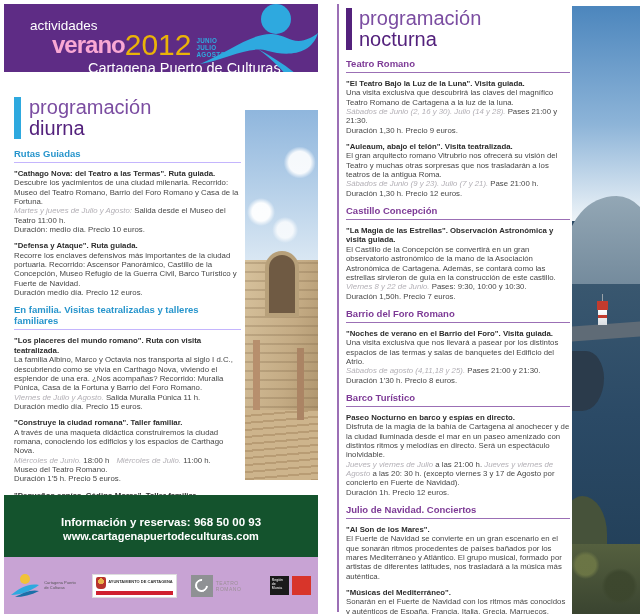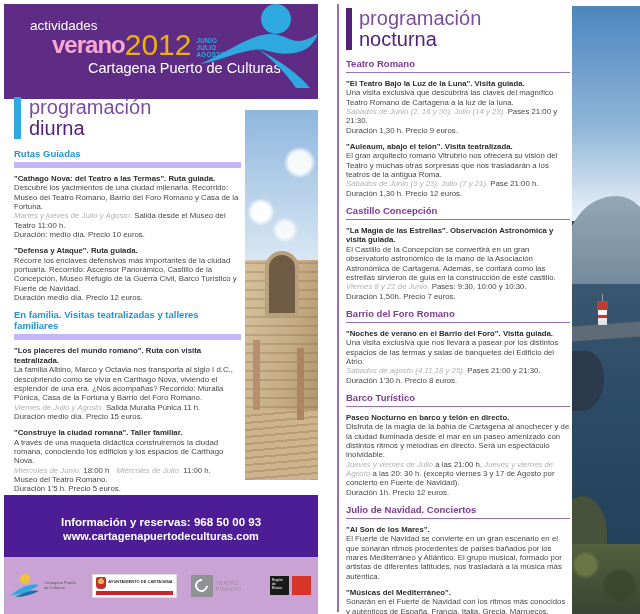--- a/index.html
+++ b/index.html
@@ -1,20 +1,20 @@
 <!DOCTYPE html>
 <html><head>
 <meta charset="utf-8">
 <style>
   * { margin:0; padding:0; box-sizing:border-box; }
   body { font-family:"Liberation Sans", sans-serif; background:#fff; }
   .page { position:relative; width:640px; height:614px; background:#fff; overflow:hidden; }
 
   
-  .hdr { position:absolute; left:4px; top:4px; width:314px; height:95px; background:#5e2c85; overflow:hidden; }
+  .hdr { position:absolute; left:4px; top:4px; width:314px; height:68px; background:#5e2c85; overflow:hidden; }
   .h-act { margin:14px 0 0 26px; font-size:13.5px; color:#fff; }
   .h-brandline { display:flex; align-items:flex-start; margin-left:48px; margin-top:-3px; }
   .h-verano { font-weight:bold; font-size:24px; color:#f9a8d4; letter-spacing:-1px; line-height:30px; }
   .h-year { font-size:30px; color:#eab308; letter-spacing:0; line-height:30px; }
   .h-months { display:flex; flex-direction:column; margin-left:5px; margin-top:7px; }
   .h-months span { color:#2ea9df; font-weight:bold; font-size:6.3px; line-height:7px; letter-spacing:.3px; }
   .h-sub { margin-left:84px; margin-top:0; font-size:14.5px; color:#fff; }
   .brand-mark { position:absolute; right:0; top:0; }
 
   
@@ -24,21 +24,21 @@
   .mut { color:#b3b0b6; font-style:italic; }
   .gap { margin-left:7px; }
   .item { margin-bottom:7px; }
 
   
   .col-d { position:absolute; left:14px; top:97px; width:227px; }
   .ph { border-left:7px solid #2ea9df; padding-left:8px; margin-bottom:9px; }
   .ph .l1 { font-size:20px; line-height:21px; color:#7b4da1; }
   .ph .l2 { font-size:20px; line-height:21px; font-weight:normal; color:#53217c; }
   .ph-n { border-left:6px solid #53217c; padding-left:7px; margin:4px 0 8px; }
-  .sec-d { font-size:9.5px; font-weight:bold; color:#2795cc; border-bottom:6px solid #c4b5fd; padding-bottom:3px; margin:5px 0 6px; }
+  .sec-d { font-size:9.5px; font-weight:bold; color:#2795cc; border-bottom:1px solid #c4b5fd; padding-bottom:3px; margin:5px 0 6px; }
   .sec-n { font-size:9.5px; font-weight:bold; color:#7d3a96; border-bottom:1.5px solid #9b6fb5; padding-bottom:3px; margin:6px 0 6px; }
 
   
   .col-n { position:absolute; left:337px; top:4px; width:233px; height:608px; border-left:2px solid #9b6fb5; padding-left:7px; }
 
   
   .photo-left { position:absolute; left:245px; top:110px; width:73px; height:370px; overflow:hidden; }
   .pl-sky { position:absolute; left:0; top:0; width:100%; height:150px;
     background:
       radial-gradient(circle at 22% 68%, rgba(255,255,255,.95) 0 9px, rgba(255,255,255,0) 14px),
@@ -68,21 +68,21 @@
   .pr-band { position:absolute; left:26px; top:309px; width:9px; height:3px; background:#c23b2e; }
   .pr-rocks { position:absolute; left:-8px; top:345px; width:40px; height:60px; background:#2b3b4b; border-radius:0 50% 60% 0; }
   .pr-coast { position:absolute; left:0; top:538px; width:100%; height:70px;
     background:
       radial-gradient(circle at 20% 30%, rgba(110,120,70,.9) 0 10px, rgba(0,0,0,0) 14px),
       radial-gradient(circle at 70% 60%, rgba(60,70,45,.9) 0 14px, rgba(0,0,0,0) 18px),
       linear-gradient(#55603f, #3a4430); }
   .pr-coast2 { position:absolute; left:-10px; top:490px; width:45px; height:70px; background:#46523a; border-radius:50% 60% 0 0; }
 
   
-  .band { position:absolute; left:4px; top:495px; width:314px; height:62px; background:#4c1d95; color:#fff; text-align:center; }
+  .band { position:absolute; left:4px; top:495px; width:314px; height:62px; background:#14532d; color:#fff; text-align:center; }
   .band .b1 { margin-top:21px; font-size:11.5px; font-weight:bold; }
   .band .b2 { margin-top:2px; font-size:11px; font-weight:bold; }
   .band2 { position:absolute; left:4px; top:557px; width:314px; height:57px; background:#c8a3d4;
     display:flex; align-items:center; justify-content:center; gap:14px; }
   .logo { display:flex; align-items:center; gap:3px; }
   .logo-txt { font-size:4px; line-height:4.5px; color:#555; width:34px; }
   .lg-ayto { background:#fff; border:1px solid #ddd; padding:2px 3px; display:flex; align-items:center; gap:2px; flex-direction:column; }
   .lg-ayto .crest { width:10px; height:12px; background:radial-gradient(circle at 50% 35%, #e8b54a 0 3px, #b8332c 3px); border-radius:2px 2px 4px 4px; }
   .lg-ayto .t { font-size:4px; font-weight:bold; color:#333; text-align:center; line-height:4.5px; }
   .lg-ayto .bar { width:100%; height:4px; background:#cf2030; }
@@ -240,21 +240,21 @@
     <div class="item">
       <p class="it"><span>"Noches de verano en el Barrio del Foro".</span> <span class="ty">Visita guiada.</span></p>
       <p class="tx">Una visita exclusiva que nos llevará a pasear por los distintos espacios de las termas y salas de banquetes del Edificio del Atrio.</p>
       <p class="tx"><span class="mut">Sábados de agosto (4,11,18 y 25).</span> <span>Pases 21:00 y 21:30.</span></p>
       <p class="tx">Duración 1'30 h. Precio 8 euros.</p>
     </div>
 
     <div class="sec-n">Barco Turístico</div>
 
     <div class="item">
-      <p class="it">Paseo Nocturno en barco y telón en directo.</p>
+      <p class="it">Paseo Nocturno en barco y espías en directo.</p>
       <p class="tx">Disfruta de la magia de la bahía de Cartagena al anochecer y de la ciudad iluminada desde el mar en un paseo amenizado con distintos ritmos y melodías en directo. Será un espectáculo inolvidable.</p>
       <p class="tx"><span class="mut">Jueves y viernes de Julio</span> <span>a las 21:00 h.</span> <span class="mut">Jueves y viernes de Agosto</span> <span>a las 20: 30 h. (excepto viernes 3 y 17 de Agosto por concierto en Fuerte de Navidad).</span></p>
       <p class="tx">Duración 1h. Precio 12 euros.</p>
     </div>
 
     <div class="sec-n">Julio de Navidad. Conciertos</div>
 
     <div class="item">
       <p class="it">"Al Son de los Mares".</p>
       <p class="tx">El Fuerte de Navidad se convierte en un gran escenario en el que sonarán ritmos procedentes de países bañados por los mares Mediterráneo y Atlántico. El grupo musical, formado por artistas de diferentes latitudes, nos trasladará a la música más auténtica.</p>

